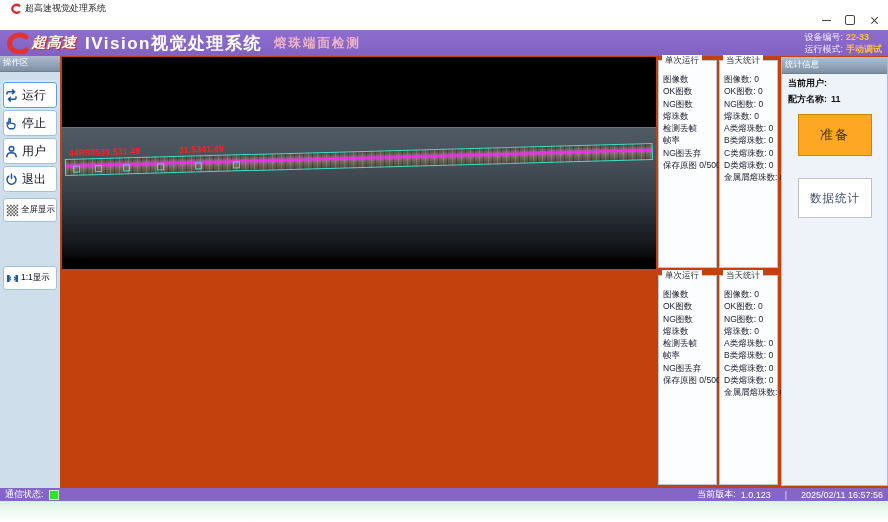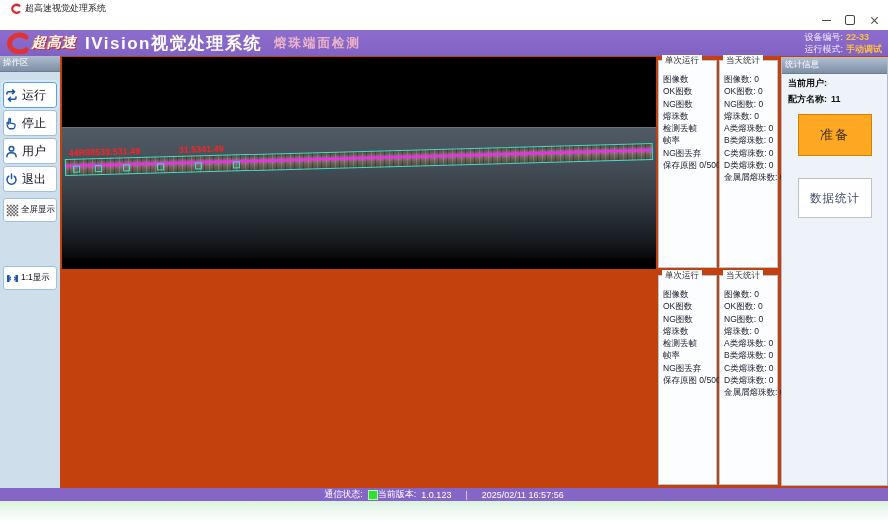--- a/index.html
+++ b/index.html
@@ -82,21 +82,21 @@
   .info-val{font-weight:bold;margin-left:4px;}
   .btn-ready{position:absolute;left:16px;top:56px;width:72px;height:40px;background:#fda722;
       border:1px solid #cf8400;display:flex;align-items:center;justify-content:center;
       font-size:13px;color:#41301a;letter-spacing:2px;cursor:default;}
   .btn-datastats{position:absolute;left:16px;top:120px;width:72px;height:38px;background:#fff;
       border:1px solid #c2c2c2;display:flex;align-items:center;justify-content:center;
       font-size:11.5px;color:#3a4a66;letter-spacing:1px;cursor:default;}
 
   
   .statusbar{position:absolute;top:488px;left:0;right:0;height:13px;background:#8565c6;
-      display:flex;align-items:center;justify-content:center;padding:0 5px;box-sizing:border-box;
+      display:flex;align-items:center;justify-content:space-between;padding:0 5px;box-sizing:border-box;
       font-size:9px;color:#fff;}
   .status-left{display:flex;align-items:center;gap:5px;}
   .comm-indicator{width:8px;height:8px;background:#2fe02f;border:1px solid #bdf5bd;display:inline-block;}
   .status-right{display:flex;align-items:center;}
   .status-sep{margin:0 14px;color:#e7defa;}
   .desktop-strip{position:absolute;top:501px;left:0;right:0;height:21px;
       background:linear-gradient(180deg,#d9f1e0 0%,#ecf8f0 45%,#ffffff 100%);}
 </style>
 </head>
 <body>

